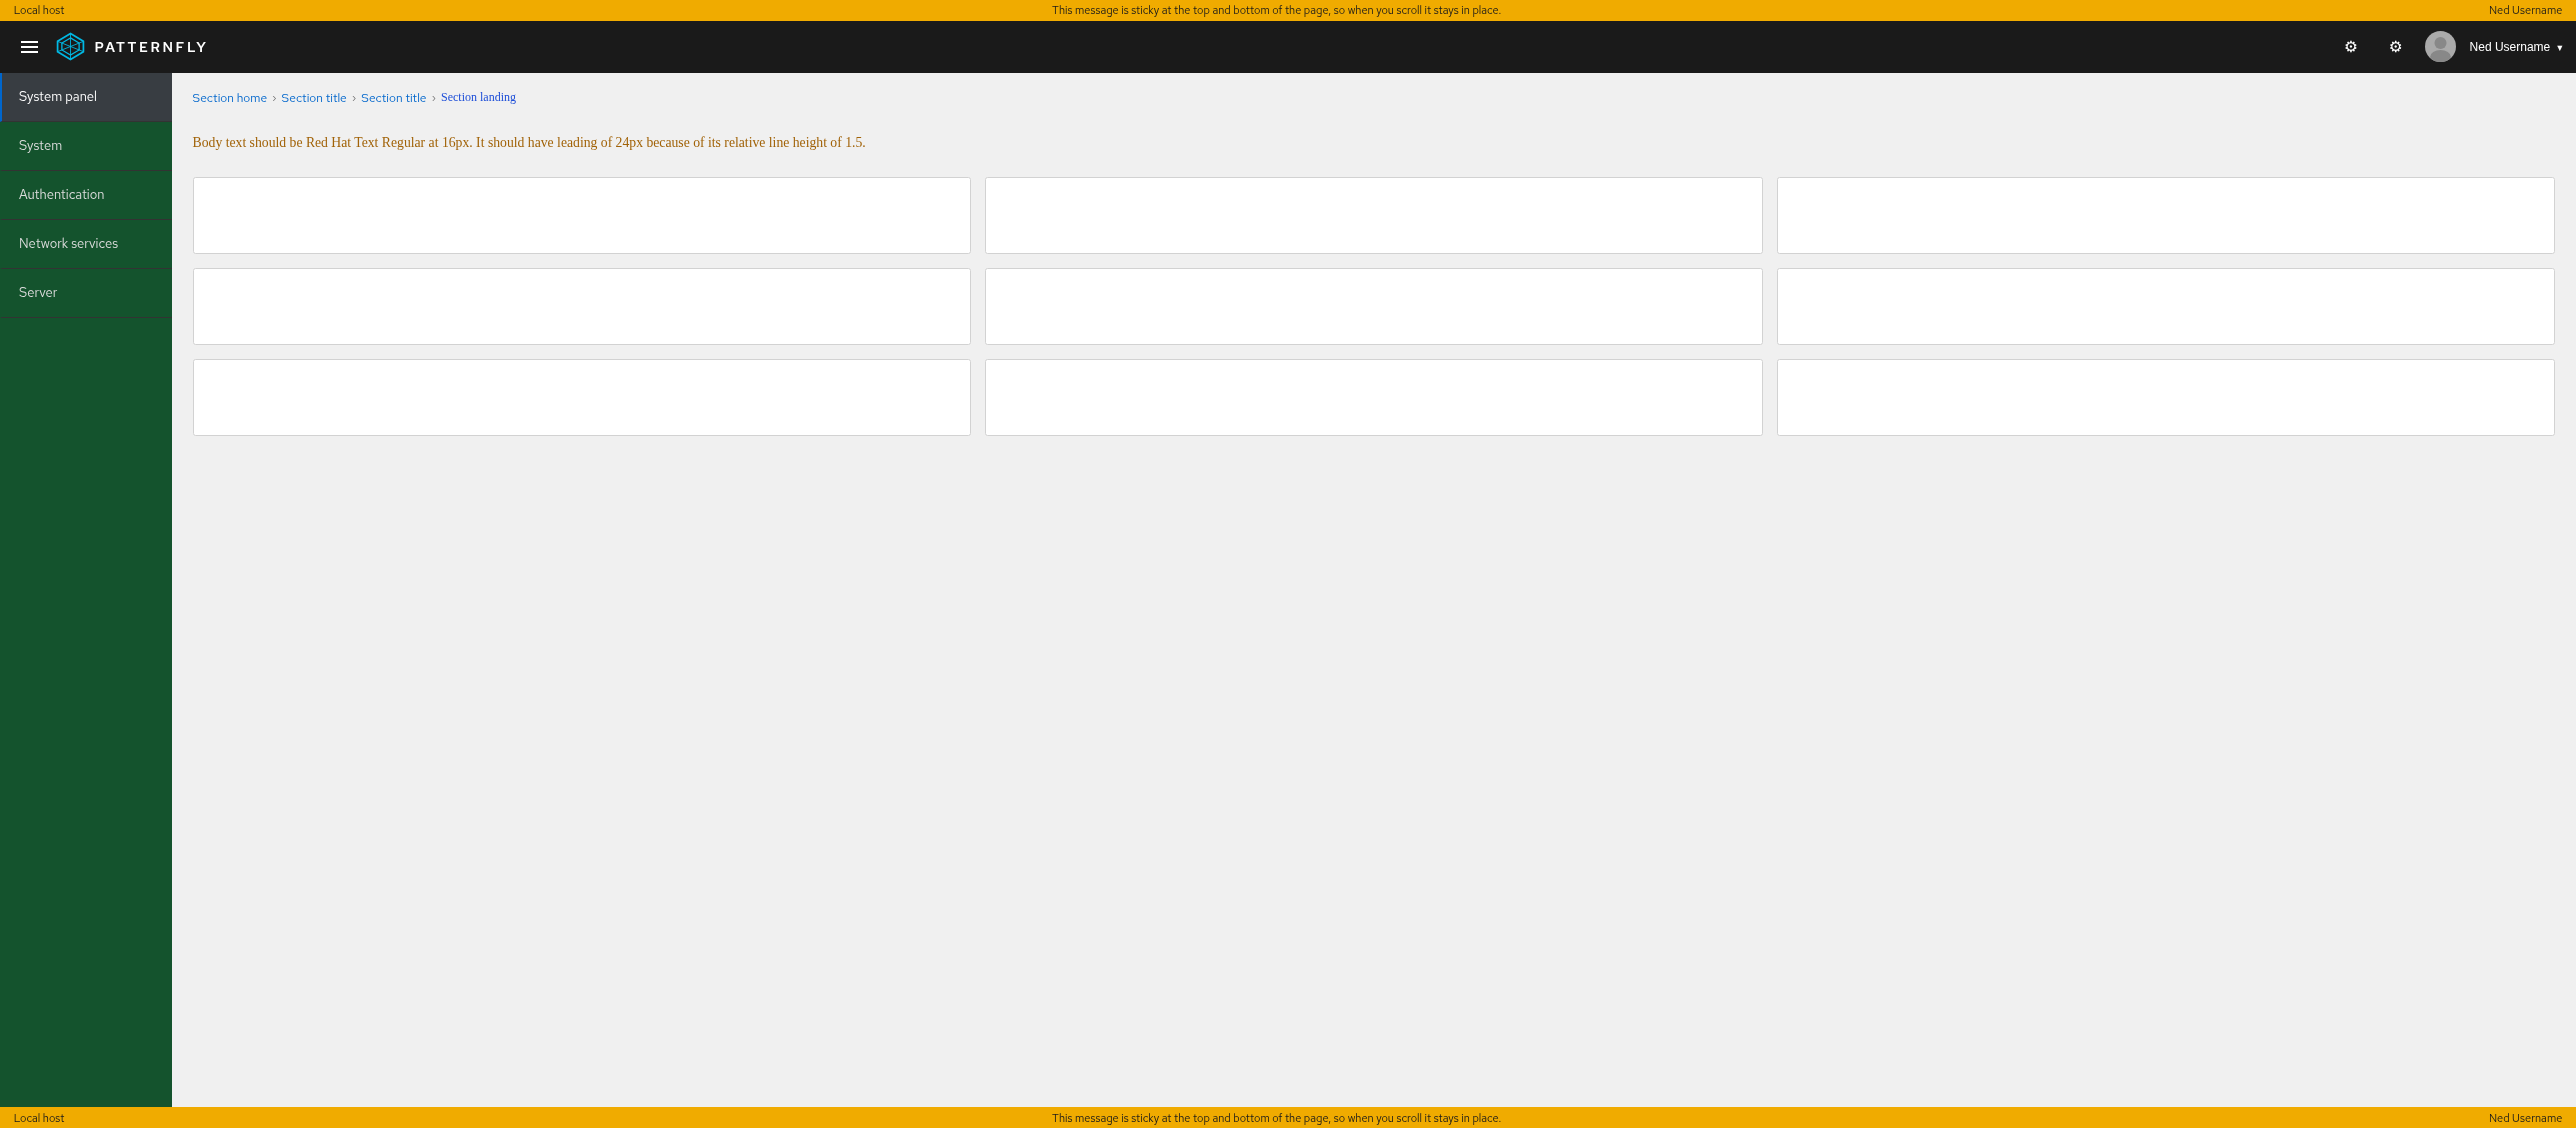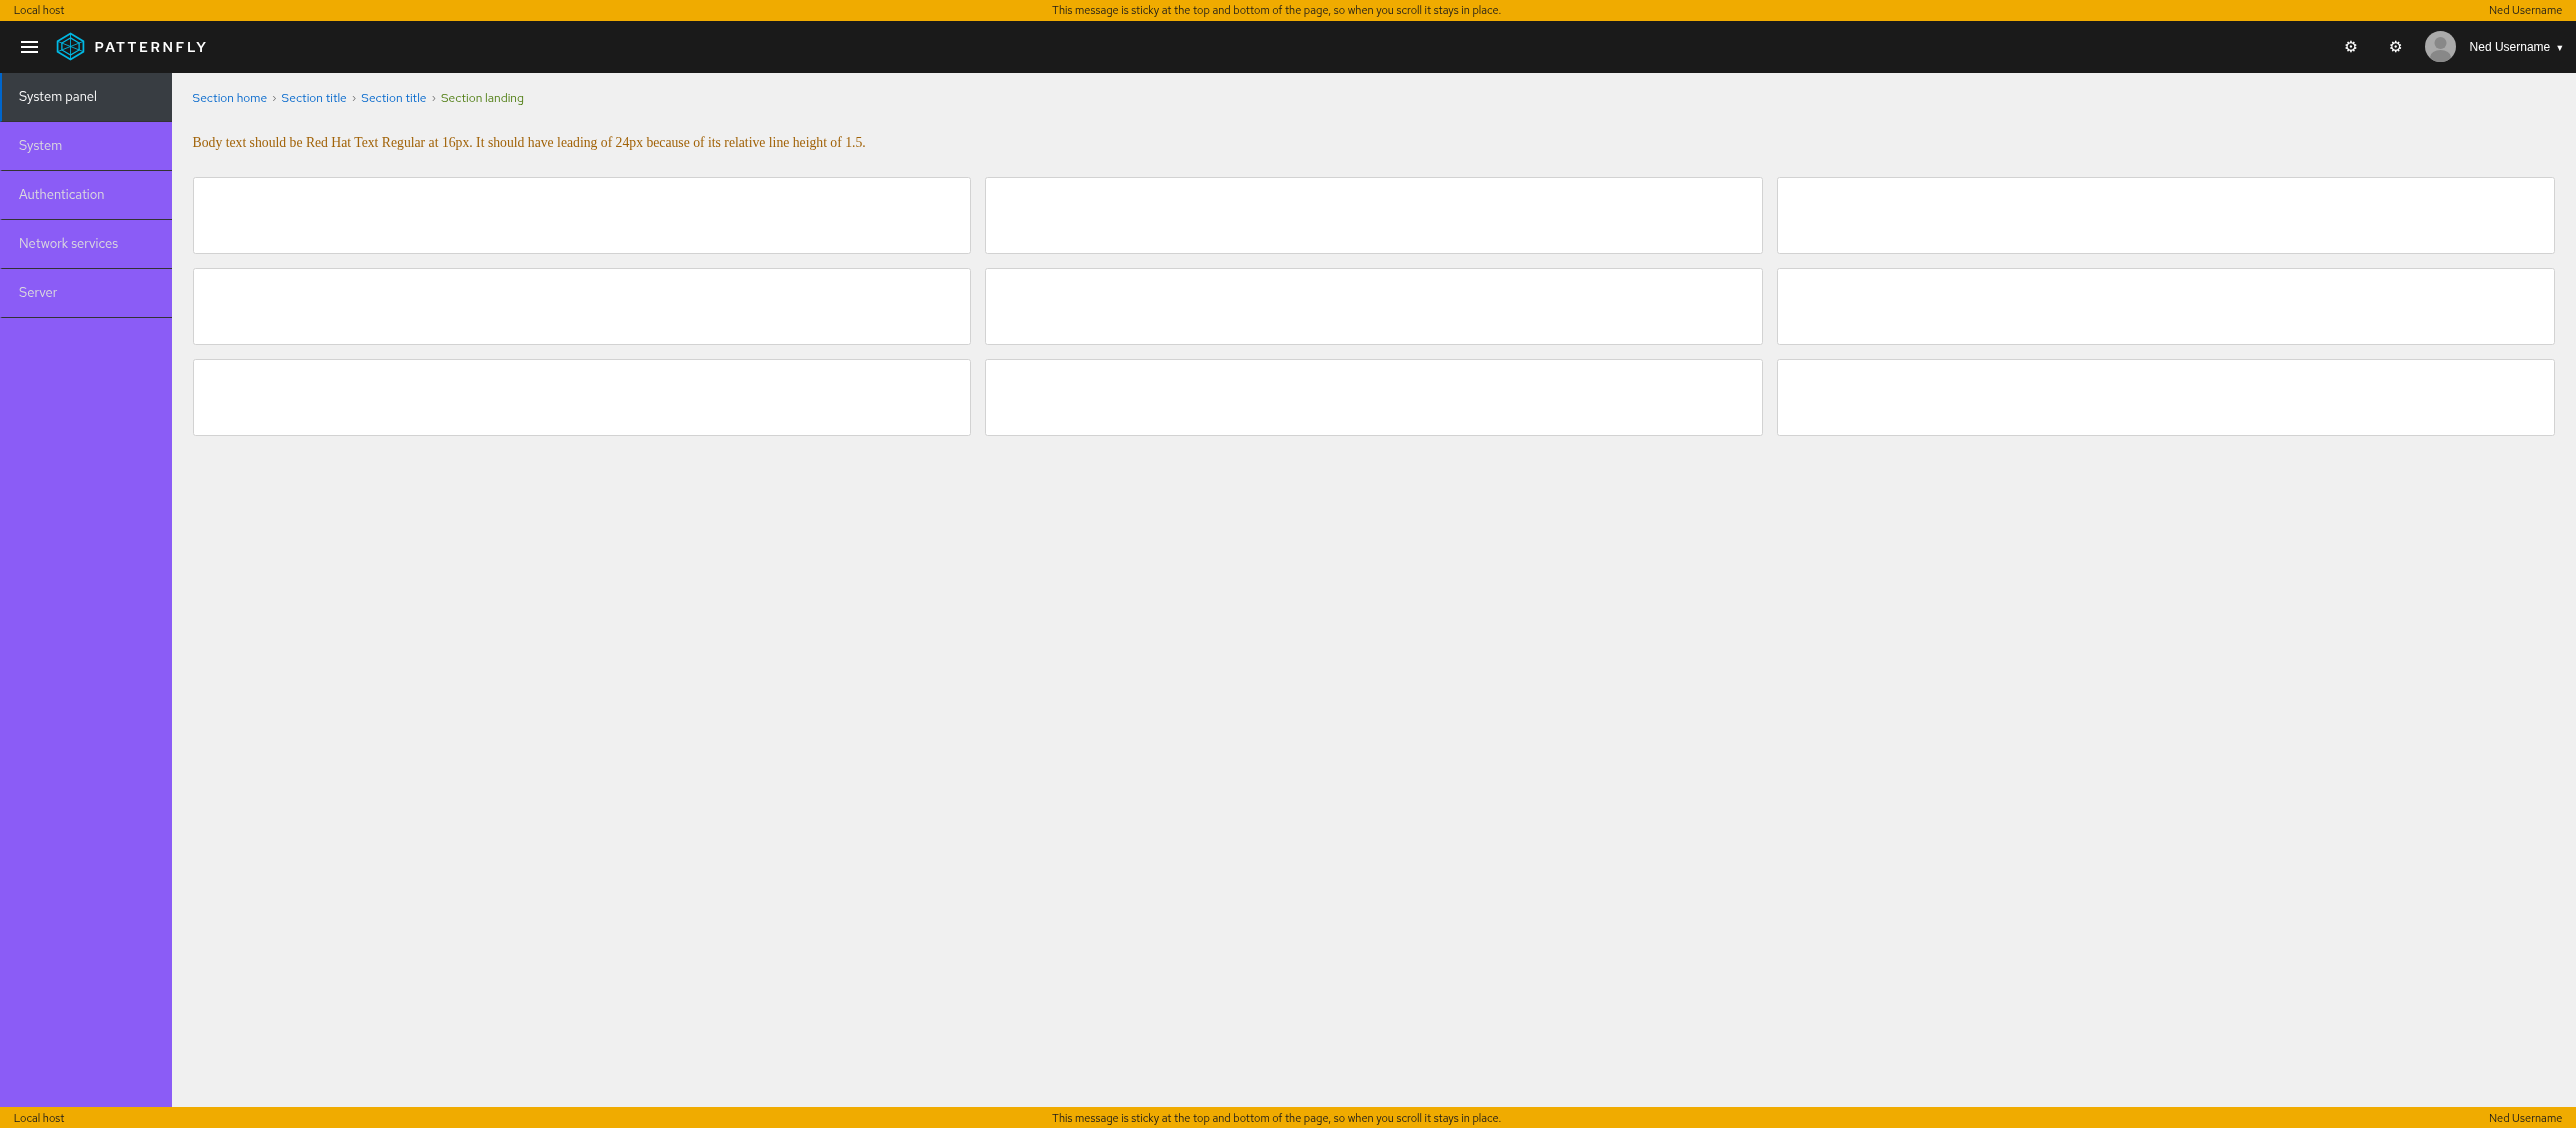--- a/index.html
+++ b/index.html
@@ -108,21 +108,21 @@
     
     .layout {
       display: flex;
       flex: 1;
       overflow: hidden;
     }
 
     
     .sidebar {
       width: 172px;
-      background: #8b5cf6;
+      background: #14532d;
       flex-shrink: 0;
       display: flex;
       flex-direction: column;
     }
     .sidebar-item {
       padding: 15.5px 17px;
       color: #ddd;
       font-size: 13px;
       cursor: pointer;
       border-left: 2.6px solid transparent;
@@ -150,21 +150,21 @@
       font-size: 12px;
       margin-bottom: 27px;
       color: #444;
     }
     .breadcrumb a, .breadcrumb-link {
       color: #06c;
       text-decoration: none;
       cursor: pointer;
     }
     .breadcrumb-sep { color: #666; font-size: 10.3px; }
-    .breadcrumb-current { color: #4d7c0f; }
+    .breadcrumb-current { color: #1d4ed8; font-family: Liberation Serif, serif; }
 
     
     .page-title {
       font-size: 24px;
       font-weight: 700;
       color: #151515;
       margin-bottom: 10.3px;
     }
 
     

